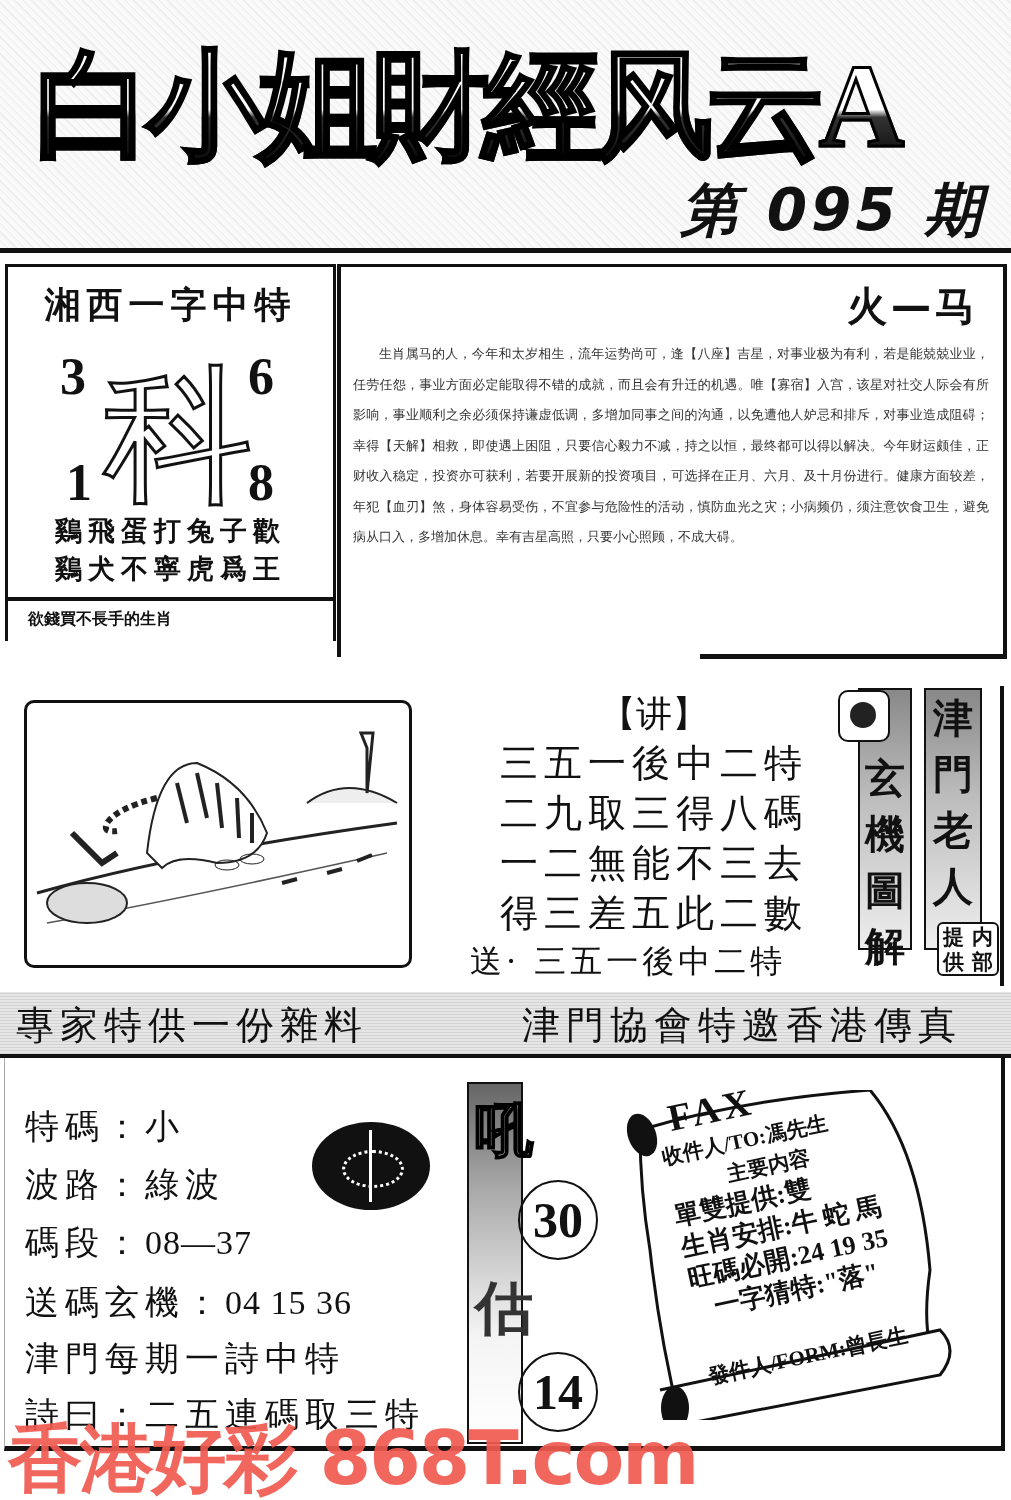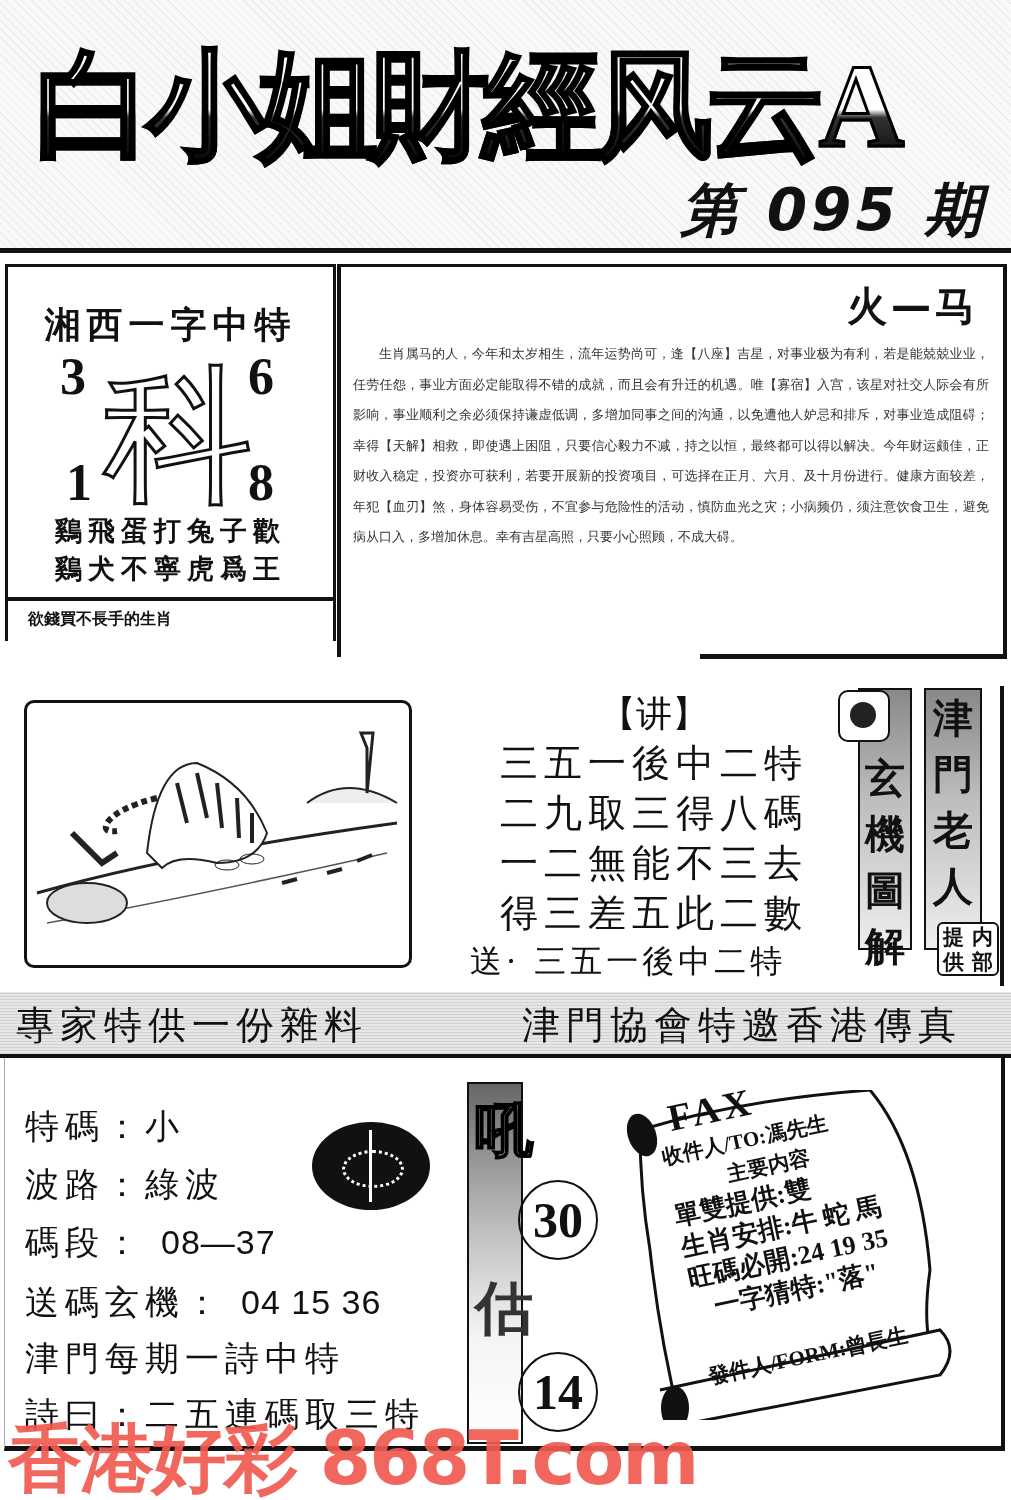--- a/index.html
+++ b/index.html
@@ -16,21 +16,21 @@
               -webkit-text-stroke: 3px #000;
               background: linear-gradient(180deg, #fff 0%, #fff 52%, #333 58%, #000 100%);
               -webkit-background-clip: text; background-clip: text; margin-left: 15px; -webkit-text-fill-color: transparent; }
   .issue { right: 25px; top: 172px; font-family: "DejaVu Sans", sans-serif; font-weight: bold;
            font-size: 58px; font-style: italic; letter-spacing: 4px; }
   .header-rule { left: 0; top: 248px; width: 1011px; height: 5px; background: #111; }
 
   
   .box-left { left: 5px; top: 264px; width: 325px; height: 330px; border: 3px solid #111; background: #fff; }
   .box-left .title { position: absolute; left: 0; right: 0; top: 14px; text-align: center;
-                     font-size: 36px; font-weight: bold; letter-spacing: 6px; margin-top: 20px; }
+                     font-size: 36px; font-weight: bold; letter-spacing: 6px; }
   .big-num { position: absolute; font-size: 52px; font-weight: bold; font-family: "Liberation Serif", serif; }
   .big-char { position: absolute; left: 95px; top: 70px; font-size: 150px; color: #fff;
               -webkit-text-stroke: 3px #111; font-family: "DejaVu Sans", sans-serif; }
   .verse { position: absolute; left: 0; right: 0; text-align: center; font-size: 27px; font-weight: bold; letter-spacing: 6px; }
   .box-left-sub { left: 5px; top: 598px; width: 325px; height: 40px; border-left: 3px solid #111; border-right: 3px solid #111;
                   border-top: 3px solid #111; }
   .box-left-sub span { position: absolute; left: 20px; top: 8px; font-size: 16px; font-weight: bold; }
 
   
   .article { left: 337px; top: 264px; width: 666px; height: 390px; border-top: 3px solid #111; border-left: 4px solid #111; }
@@ -60,21 +60,21 @@
 
   
   .strip { left: 0; top: 992px; width: 1011px; height: 62px;
            background: repeating-linear-gradient(0deg, #d2d2d2 0 1px, #e6e6e6 1px 3px);
            border-bottom: 4px solid #111; }
   .strip span { position: absolute; top: 8px; font-size: 38px; font-family: "DejaVu Serif", serif; letter-spacing: 6px; }
 
   
   .bottom { left: 4px; top: 1058px; width: 996px; height: 388px; border-left: 1px solid #aaa; border-right: 4px solid #111; border-bottom: 5px solid #111; }
   .info { left: 25px; font-size: 34px; font-family: "DejaVu Serif", serif; letter-spacing: 6px; }
-  .info .num { font-family: Liberation Sans, sans-serif; letter-spacing: 1px; margin-left: 16px; }
+  .info .num { font-family: Liberation Serif, serif; letter-spacing: 1px; }
   .oval { left: 312px; top: 1122px; width: 118px; height: 88px; border-radius: 50%; background: #111; }
   .oval::before { content: ""; position: absolute; left: 30px; top: 28px; width: 56px; height: 32px; border: 3px dotted #fff; border-radius: 50%; }
   .oval::after { content: ""; position: absolute; left: 57px; top: 8px; width: 3px; height: 72px; background: #fff; }
 
   .col-howl { left: 467px; top: 1082px; width: 52px; height: 358px; border: 2px solid #111;
               background: linear-gradient(180deg, #666 0%, #aaa 30%, #f4f4f4 70%, #fff 100%); }
   .col-howl .c1 { position: absolute; left: 6px; top: 8px; font-size: 58px; font-weight: bold; color: #fff; -webkit-text-stroke: 2px #000; font-family: "DejaVu Sans", sans-serif; }
   .col-howl .c2 { position: absolute; left: 6px; top: 186px; font-size: 58px; font-weight: bold; font-family: "DejaVu Sans", sans-serif; color: #333; }
   .circle { width: 76px; height: 76px; border: 2px solid #111; border-radius: 50%; background: transparent;
             display: flex; align-items: center; justify-content: center; font-size: 50px; font-weight: bold; font-family: "Liberation Serif", serif; }

